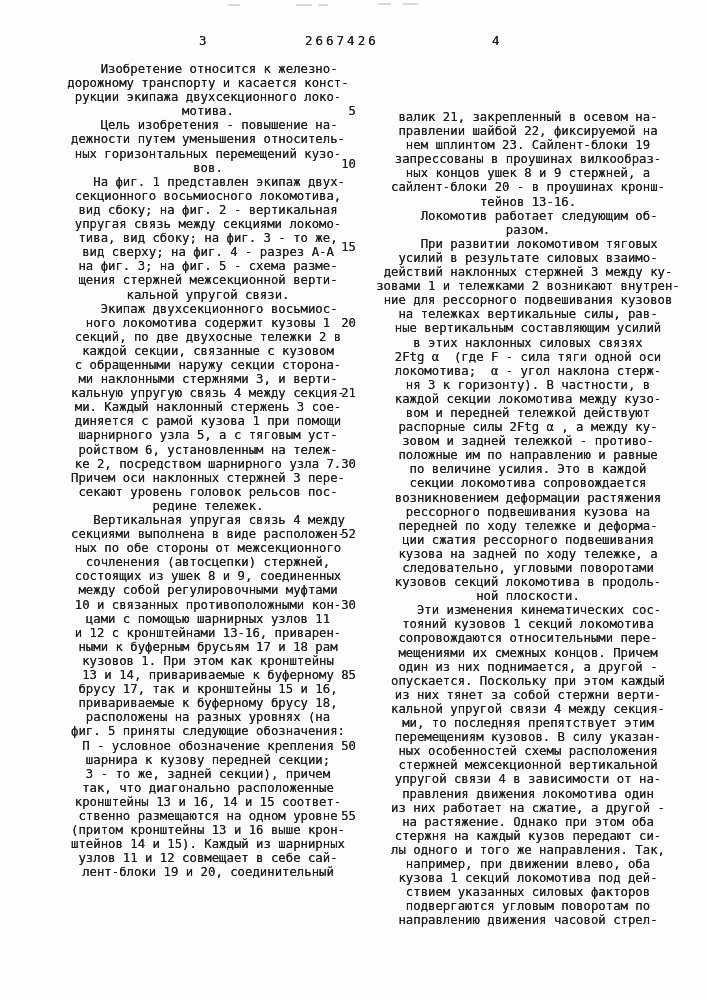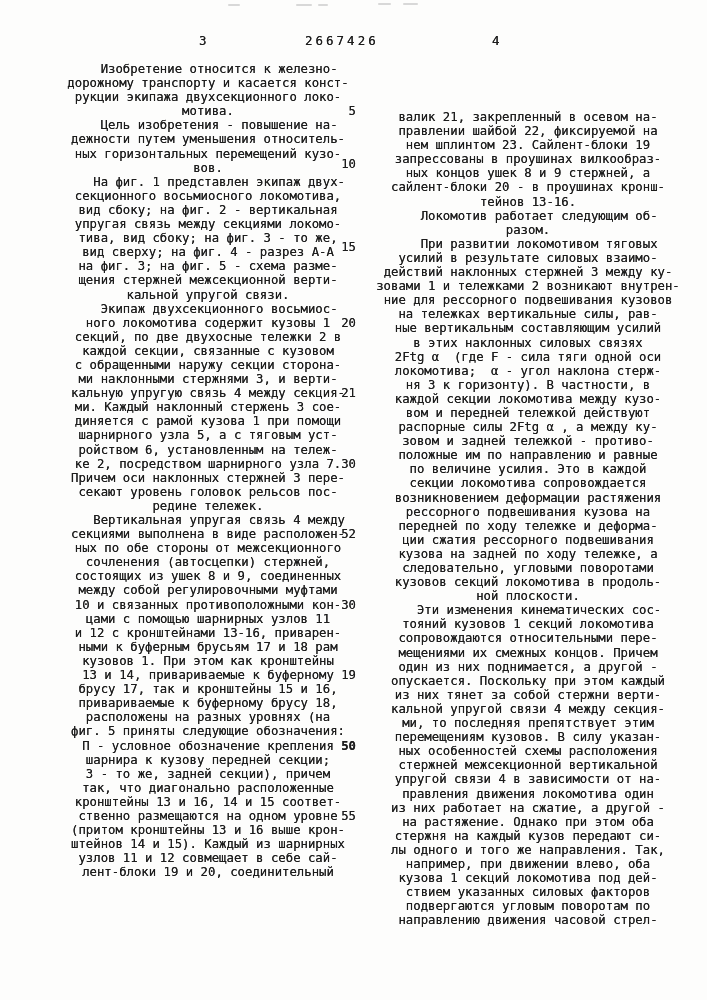--- a/index.html
+++ b/index.html
@@ -182,18 +182,18 @@
 
   <div id="gutter">
       <span class="gutter-num" style="top: 104.3px;">5</span>
       <span class="gutter-num" style="top: 157px;">10</span>
       <span class="gutter-num" style="top: 240px;">15</span>
       <span class="gutter-num" style="top: 316px;">20</span>
       <span class="gutter-num" style="top: 386.3px;">21</span>
       <span class="gutter-num" style="top: 456.8px; text-align: right;">30</span>
       <span class="gutter-num" style="top: 527.3px;">52</span>
       <span class="gutter-num" style="top: 597.8px;">30</span>
-      <span class="gutter-num" style="top: 668.3px;">19</span>
-      <span class="gutter-num" style="top: 738.8px; font-weight: bold;">50</span>
+      <span class="gutter-num" style="top: 668.3px;">85</span>
+      <span class="gutter-num" style="top: 738.8px;">50</span>
       <span class="gutter-num" style="top: 809.3px;">55</span>
     </div>
 
 </div>
 
 </body></html>

